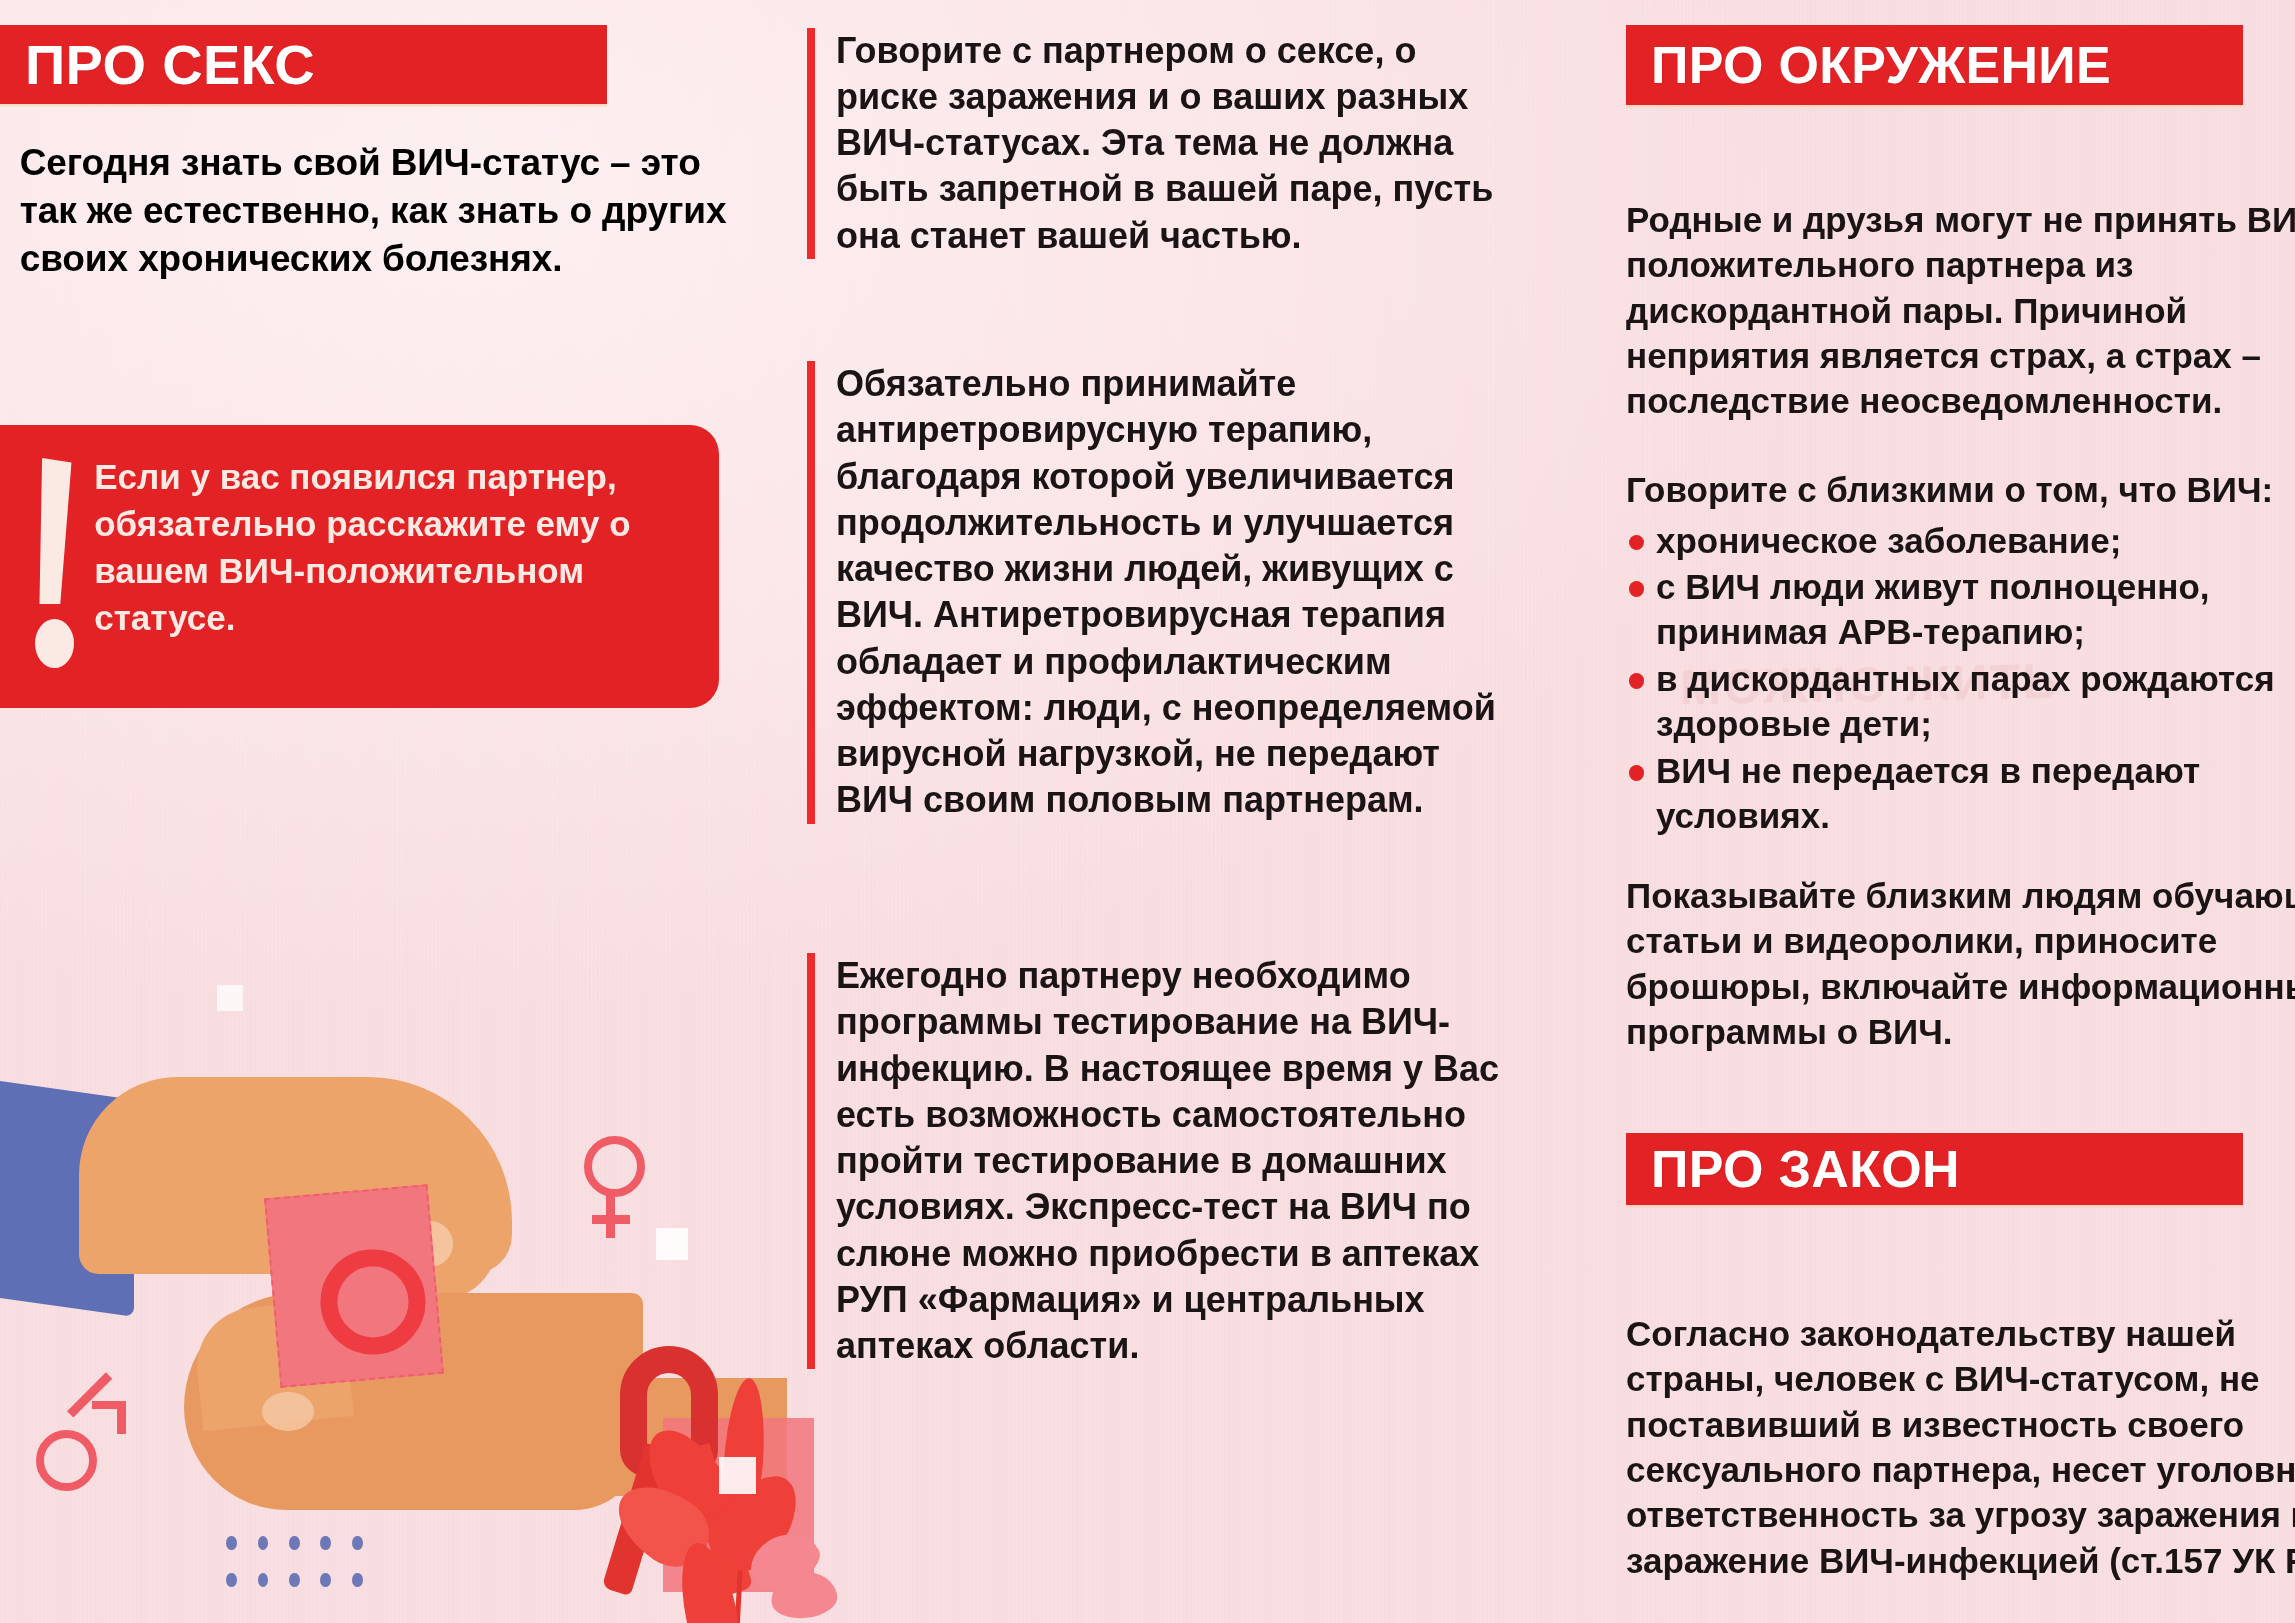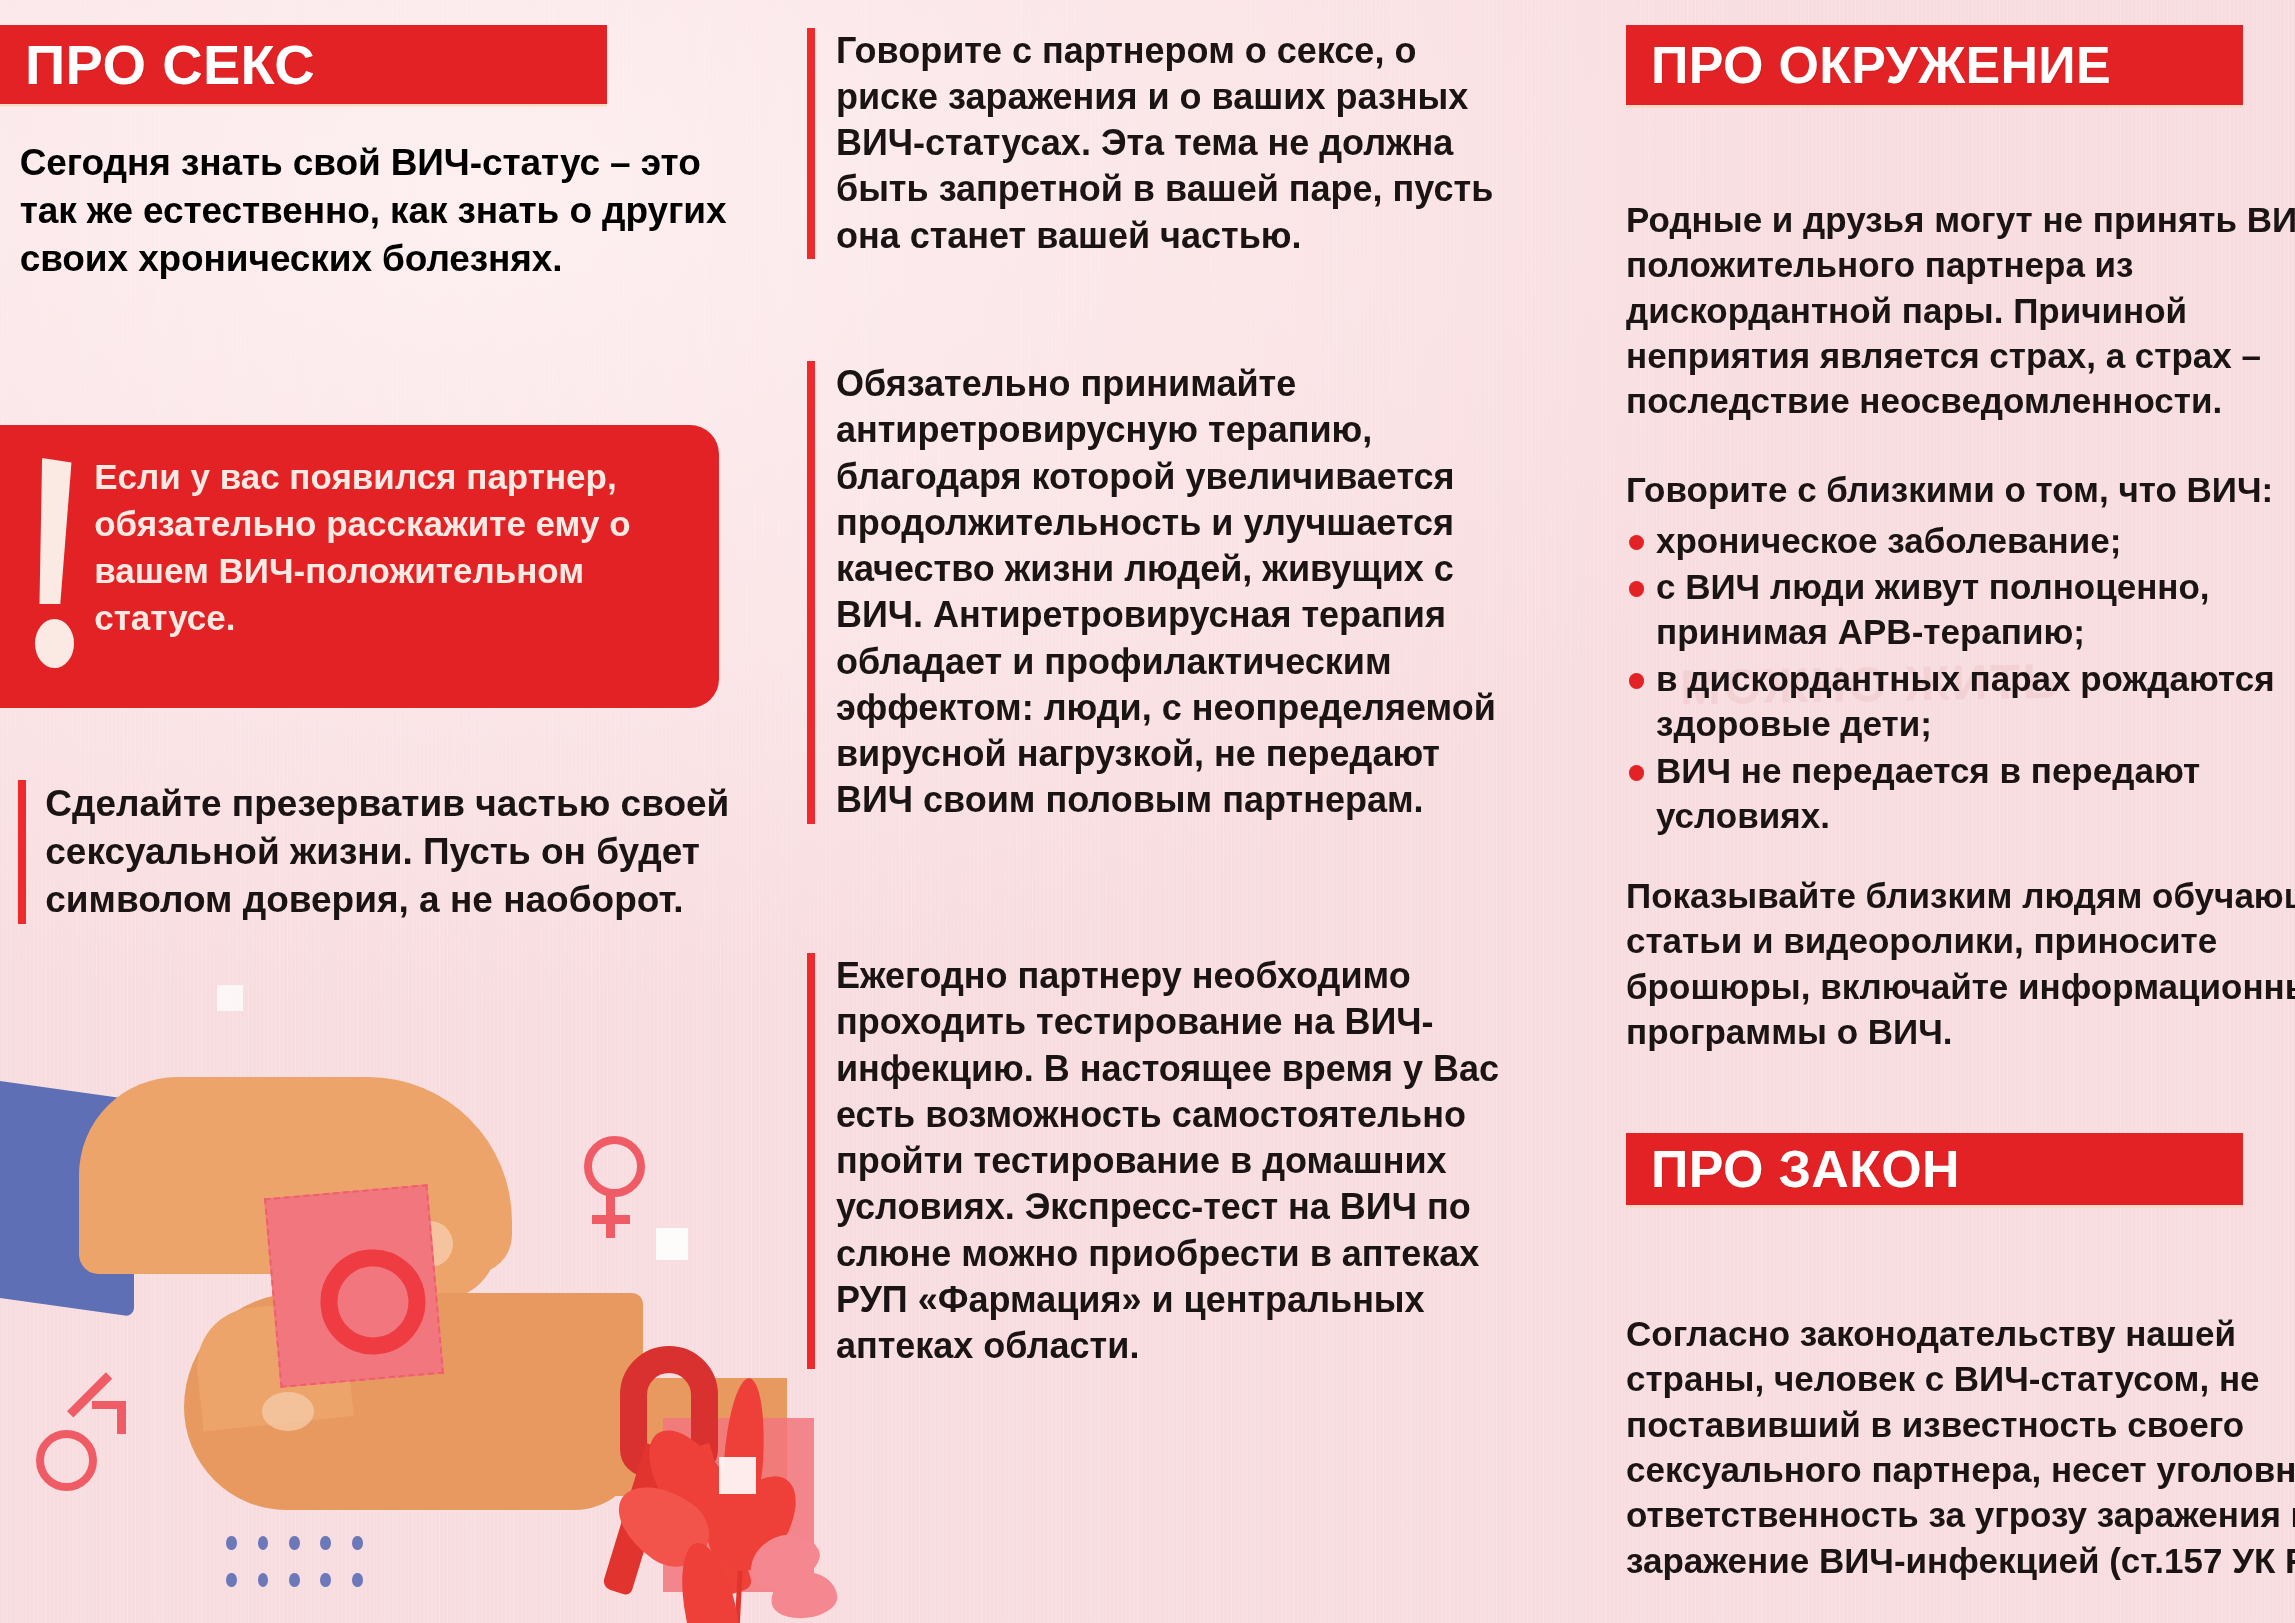--- a/index.html
+++ b/index.html
@@ -369,24 +369,20 @@
     <div class="lead-red">Сегодня знать свой ВИЧ-статус – это так же естественно, как знать о других своих хронических болезнях.</div>
 
     <div class="callout">
       <div class="bang">
         <div class="bar"></div>
         <div class="dot"></div>
       </div>
       <div class="callout-text">Если у вас появился партнер, обязательно расскажите ему о вашем ВИЧ-положительном статусе.</div>
     </div>
 
-    <div class="quote-blk" id="q-condom">
-      <div class="qbar"></div>
-      <div class="qtext">Сделайте презерватив частью своей сексуальной жизни. Пусть он будет символом доверия, а не наоборот.</div>
-    </div>
 
     <div class="illus">
       <div class="sleeve"></div>
       <div class="hand-top"></div>
       <div class="hand-top-fingers"></div>
       <div class="finger-hl-a"></div>
 
       <div class="arm-bot"></div>
       <div class="hand-bot"></div>
       <div class="hand-bot-fingers"></div>
@@ -450,21 +446,21 @@
       <div class="qtext">Говорите с партнером о сексе, о риске заражения и о ваших разных ВИЧ-статусах. Эта тема не должна быть запретной в вашей паре, пусть она станет вашей частью.</div>
     </div>
 
     <div class="mid-blk" id="m2">
       <div class="qbar"></div>
       <div class="qtext">Обязательно принимайте антиретровирусную терапию, благодаря которой увеличивается продолжительность и улучшается качество жизни людей, живущих с ВИЧ. Антиретровирусная терапия обладает и профилактическим эффектом: люди, с неопределяемой вирусной нагрузкой, не передают ВИЧ своим половым партнерам.</div>
     </div>
 
     <div class="mid-blk" id="m3">
       <div class="qbar"></div>
-      <div class="qtext">Ежегодно партнеру необходимо проходить тестирование на ВИЧ-инфекцию. В настоящее время у Вас есть возможность самостоятельно пройти тестирование в домашних условиях. Экспресс-тест на ВИЧ по слюне можно приобрести в аптеках РУП «Фармация» и центральных аптеках области.</div>
+      <div class="qtext">Ежегодно партнеру необходимо программы тестирование на ВИЧ-инфекцию. В настоящее время у Вас есть возможность самостоятельно пройти тестирование в домашних условиях. Экспресс-тест на ВИЧ по слюне можно приобрести в аптеках РУП «Фармация» и центральных аптеках области.</div>
     </div>
   </div>
 
   <div class="col col-right">
 
     <div class="banner" id="banner-env">
       <span>ПРО ОКРУЖЕНИЕ</span>
     </div>
 
     <div class="r-para" id="r-p1">Родные и друзья могут не принять ВИЧ-положительного партнера из дискордантной пары. Причиной неприятия является страх, а страх – последствие неосведомленности.</div>

